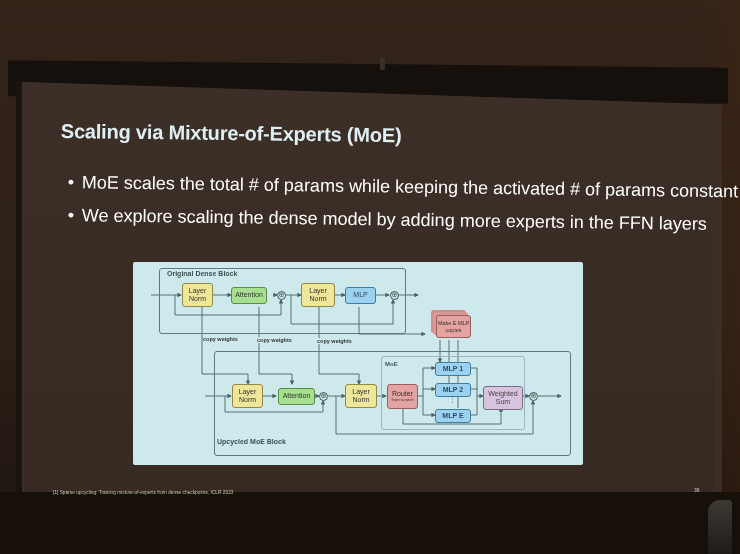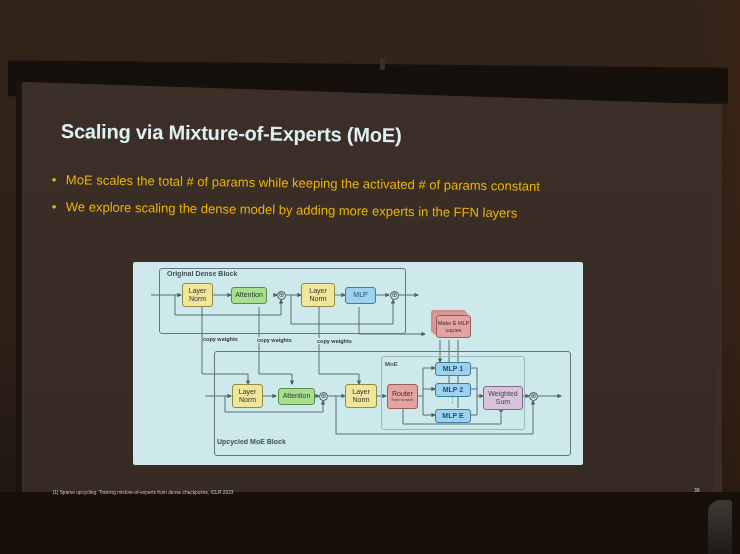--- a/index.html
+++ b/index.html
@@ -5,21 +5,21 @@
   html,body{margin:0;padding:0;}
   body{width:740px;height:554px;overflow:hidden;background:#2e2118;position:relative;font-family:"Liberation Sans",sans-serif;}
   .room{position:absolute;left:0;top:0;width:740px;height:554px;background:linear-gradient(180deg,#33241a 0%,#2d2017 60%,#1c140f 100%);}
   .room-right{position:absolute;right:0;top:0;width:40px;height:554px;background:linear-gradient(90deg,rgba(0,0,0,0),rgba(70,35,15,0.35));}
   .screen-bar{position:absolute;left:8px;top:64px;width:720px;height:36px;background:#16100c;transform:skewY(0.6deg);border-radius:2px;}
   .screen-hook{position:absolute;left:380px;top:58px;width:5px;height:12px;background:#3a302a;border-radius:2px;}
   .screen{position:absolute;left:16px;top:82px;width:700px;height:410px;background:#3a2e26;clip-path:polygon(0 0,100% 5.5%,100% 100%,0 100%);border-left:6px solid #1b130e;}
   .screen-inner{position:absolute;left:24px;top:82px;width:690px;height:410px;background:linear-gradient(180deg,#3b2f27 0%,#362a22 100%);clip-path:polygon(0 0,100% 5.5%,100% 100%,0 100%);}
   .floor{position:absolute;left:0;top:492px;width:740px;height:62px;background:#171009;}
   .slide-title{position:absolute;left:61px;top:120px;font-size:20px;font-weight:bold;color:#dfeff2;transform:rotate(0.7deg);transform-origin:left top;letter-spacing:-0.2px;}
-  .bullets{position:absolute;left:52px;top:172px;color:#eab308;font-size:13px;}
+  .bullets{position:absolute;left:68px;top:172px;color:#ffffff;font-size:18px;}
   .bullet{position:relative;padding-left:14px;margin-bottom:12px;white-space:nowrap;transform:rotate(0.8deg);transform-origin:left top;}
   .bullet::before{content:"•";position:absolute;left:0;top:0;}
   .diagram{position:absolute;left:133px;top:262px;width:450px;height:203px;background:#cde9ec;border-radius:2px;}
   .box{position:absolute;border:1px solid #6e7c7e;border-radius:3px;font-size:7px;color:#333;display:flex;align-items:center;justify-content:center;text-align:center;line-height:1.15;}
   .yellow{background:#efe69a;border-color:#8f8a45;}
   .green{background:#a6e08e;border-color:#5c8c4a;}
   .blue{background:#9cd2f0;border-color:#3d7ea3;font-weight:bold;color:#2a4d64;}
   .red{background:#e4a3a0;border-color:#9d5d5a;}
   .purple{background:#d7c3de;border-color:#7d6a86;color:#444;}
   .frame{position:absolute;border:1.2px solid #627779;border-radius:3px;}

